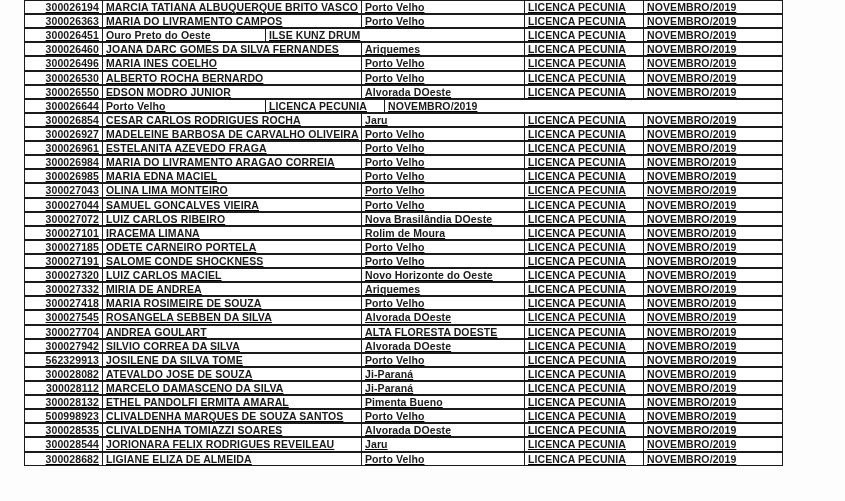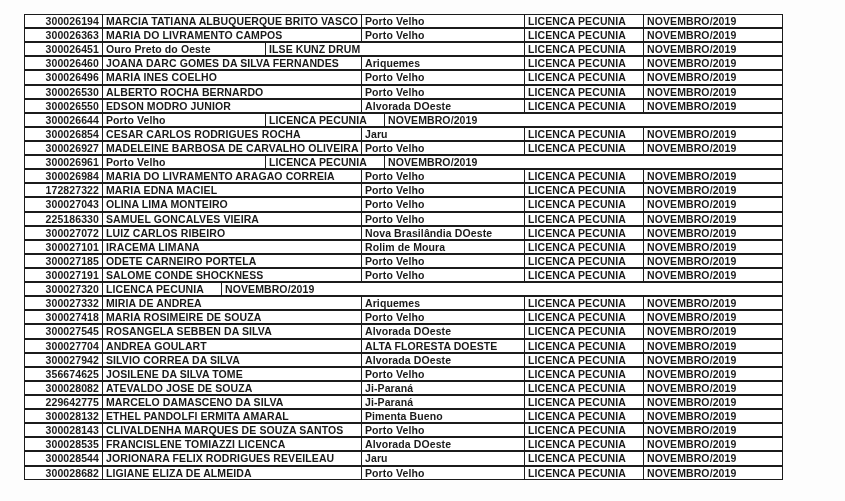--- a/index.html
+++ b/index.html
@@ -11,22 +11,23 @@
   .page {
     position: relative;
     width: 845px;
     height: 501px;
     background: #fdfdfd;
     overflow: hidden;
   }
   .table {
     position: absolute;
     left: 24px;
-    top: 14px;
+    top: 0;
     width: 759px;
+    text-decoration: underline;
   }
   .row {
     display: flex;
     box-sizing: border-box;
     height: 14.121px;
     border: 1px solid #1b1b1b;
     background: #ffffff;
   }
   .cell {
     box-sizing: border-box;
@@ -116,47 +117,48 @@
       </div>
       <div class="row">
         <div class="cell c0">300026927</div>
         <div class="cell c1">MADELEINE BARBOSA DE CARVALHO OLIVEIRA</div>
         <div class="cell c2">Porto Velho</div>
         <div class="cell c3">LICENCA PECUNIA</div>
         <div class="cell c4">NOVEMBRO/2019</div>
       </div>
       <div class="row">
         <div class="cell c0">300026961</div>
+        <div class="cell c1">ESTELANITA AZEVEDO FRAGA</div>
         <div class="cell c2">Porto Velho</div>
         <div class="cell c3">LICENCA PECUNIA</div>
         <div class="cell c4">NOVEMBRO/2019</div>
       </div>
       <div class="row">
         <div class="cell c0">300026984</div>
         <div class="cell c1">MARIA DO LIVRAMENTO ARAGAO CORREIA</div>
         <div class="cell c2">Porto Velho</div>
         <div class="cell c3">LICENCA PECUNIA</div>
         <div class="cell c4">NOVEMBRO/2019</div>
       </div>
       <div class="row">
-        <div class="cell c0">172827322</div>
+        <div class="cell c0">300026985</div>
         <div class="cell c1">MARIA EDNA MACIEL</div>
         <div class="cell c2">Porto Velho</div>
         <div class="cell c3">LICENCA PECUNIA</div>
         <div class="cell c4">NOVEMBRO/2019</div>
       </div>
       <div class="row">
         <div class="cell c0">300027043</div>
         <div class="cell c1">OLINA LIMA MONTEIRO</div>
         <div class="cell c2">Porto Velho</div>
         <div class="cell c3">LICENCA PECUNIA</div>
         <div class="cell c4">NOVEMBRO/2019</div>
       </div>
       <div class="row">
-        <div class="cell c0">225186330</div>
+        <div class="cell c0">300027044</div>
         <div class="cell c1">SAMUEL GONCALVES VIEIRA</div>
         <div class="cell c2">Porto Velho</div>
         <div class="cell c3">LICENCA PECUNIA</div>
         <div class="cell c4">NOVEMBRO/2019</div>
       </div>
       <div class="row">
         <div class="cell c0">300027072</div>
         <div class="cell c1">LUIZ CARLOS RIBEIRO</div>
         <div class="cell c2">Nova Brasilândia DOeste</div>
         <div class="cell c3">LICENCA PECUNIA</div>
@@ -178,20 +180,22 @@
       </div>
       <div class="row">
         <div class="cell c0">300027191</div>
         <div class="cell c1">SALOME CONDE SHOCKNESS</div>
         <div class="cell c2">Porto Velho</div>
         <div class="cell c3">LICENCA PECUNIA</div>
         <div class="cell c4">NOVEMBRO/2019</div>
       </div>
       <div class="row">
         <div class="cell c0">300027320</div>
+        <div class="cell c1">LUIZ CARLOS MACIEL</div>
+        <div class="cell c2">Novo Horizonte do Oeste</div>
         <div class="cell c3">LICENCA PECUNIA</div>
         <div class="cell c4">NOVEMBRO/2019</div>
       </div>
       <div class="row">
         <div class="cell c0">300027332</div>
         <div class="cell c1">MIRIA DE ANDREA</div>
         <div class="cell c2">Ariquemes</div>
         <div class="cell c3">LICENCA PECUNIA</div>
         <div class="cell c4">NOVEMBRO/2019</div>
       </div>
@@ -217,57 +221,57 @@
         <div class="cell c4">NOVEMBRO/2019</div>
       </div>
       <div class="row">
         <div class="cell c0">300027942</div>
         <div class="cell c1">SILVIO CORREA DA SILVA</div>
         <div class="cell c2">Alvorada DOeste</div>
         <div class="cell c3">LICENCA PECUNIA</div>
         <div class="cell c4">NOVEMBRO/2019</div>
       </div>
       <div class="row">
-        <div class="cell c0">356674625</div>
+        <div class="cell c0">562329913</div>
         <div class="cell c1">JOSILENE DA SILVA TOME</div>
         <div class="cell c2">Porto Velho</div>
         <div class="cell c3">LICENCA PECUNIA</div>
         <div class="cell c4">NOVEMBRO/2019</div>
       </div>
       <div class="row">
         <div class="cell c0">300028082</div>
         <div class="cell c1">ATEVALDO JOSE DE SOUZA</div>
         <div class="cell c2">Ji-Paraná</div>
         <div class="cell c3">LICENCA PECUNIA</div>
         <div class="cell c4">NOVEMBRO/2019</div>
       </div>
       <div class="row">
-        <div class="cell c0">229642775</div>
+        <div class="cell c0">300028112</div>
         <div class="cell c1">MARCELO DAMASCENO DA SILVA</div>
         <div class="cell c2">Ji-Paraná</div>
         <div class="cell c3">LICENCA PECUNIA</div>
         <div class="cell c4">NOVEMBRO/2019</div>
       </div>
       <div class="row">
         <div class="cell c0">300028132</div>
         <div class="cell c1">ETHEL PANDOLFI ERMITA AMARAL</div>
         <div class="cell c2">Pimenta Bueno</div>
         <div class="cell c3">LICENCA PECUNIA</div>
         <div class="cell c4">NOVEMBRO/2019</div>
       </div>
       <div class="row">
-        <div class="cell c0">300028143</div>
+        <div class="cell c0">500998923</div>
         <div class="cell c1">CLIVALDENHA MARQUES DE SOUZA SANTOS</div>
         <div class="cell c2">Porto Velho</div>
         <div class="cell c3">LICENCA PECUNIA</div>
         <div class="cell c4">NOVEMBRO/2019</div>
       </div>
       <div class="row">
         <div class="cell c0">300028535</div>
-        <div class="cell c1">FRANCISLENE TOMIAZZI LICENCA</div>
+        <div class="cell c1">CLIVALDENHA TOMIAZZI SOARES</div>
         <div class="cell c2">Alvorada DOeste</div>
         <div class="cell c3">LICENCA PECUNIA</div>
         <div class="cell c4">NOVEMBRO/2019</div>
       </div>
       <div class="row">
         <div class="cell c0">300028544</div>
         <div class="cell c1">JORIONARA FELIX RODRIGUES REVEILEAU</div>
         <div class="cell c2">Jaru</div>
         <div class="cell c3">LICENCA PECUNIA</div>
         <div class="cell c4">NOVEMBRO/2019</div>

